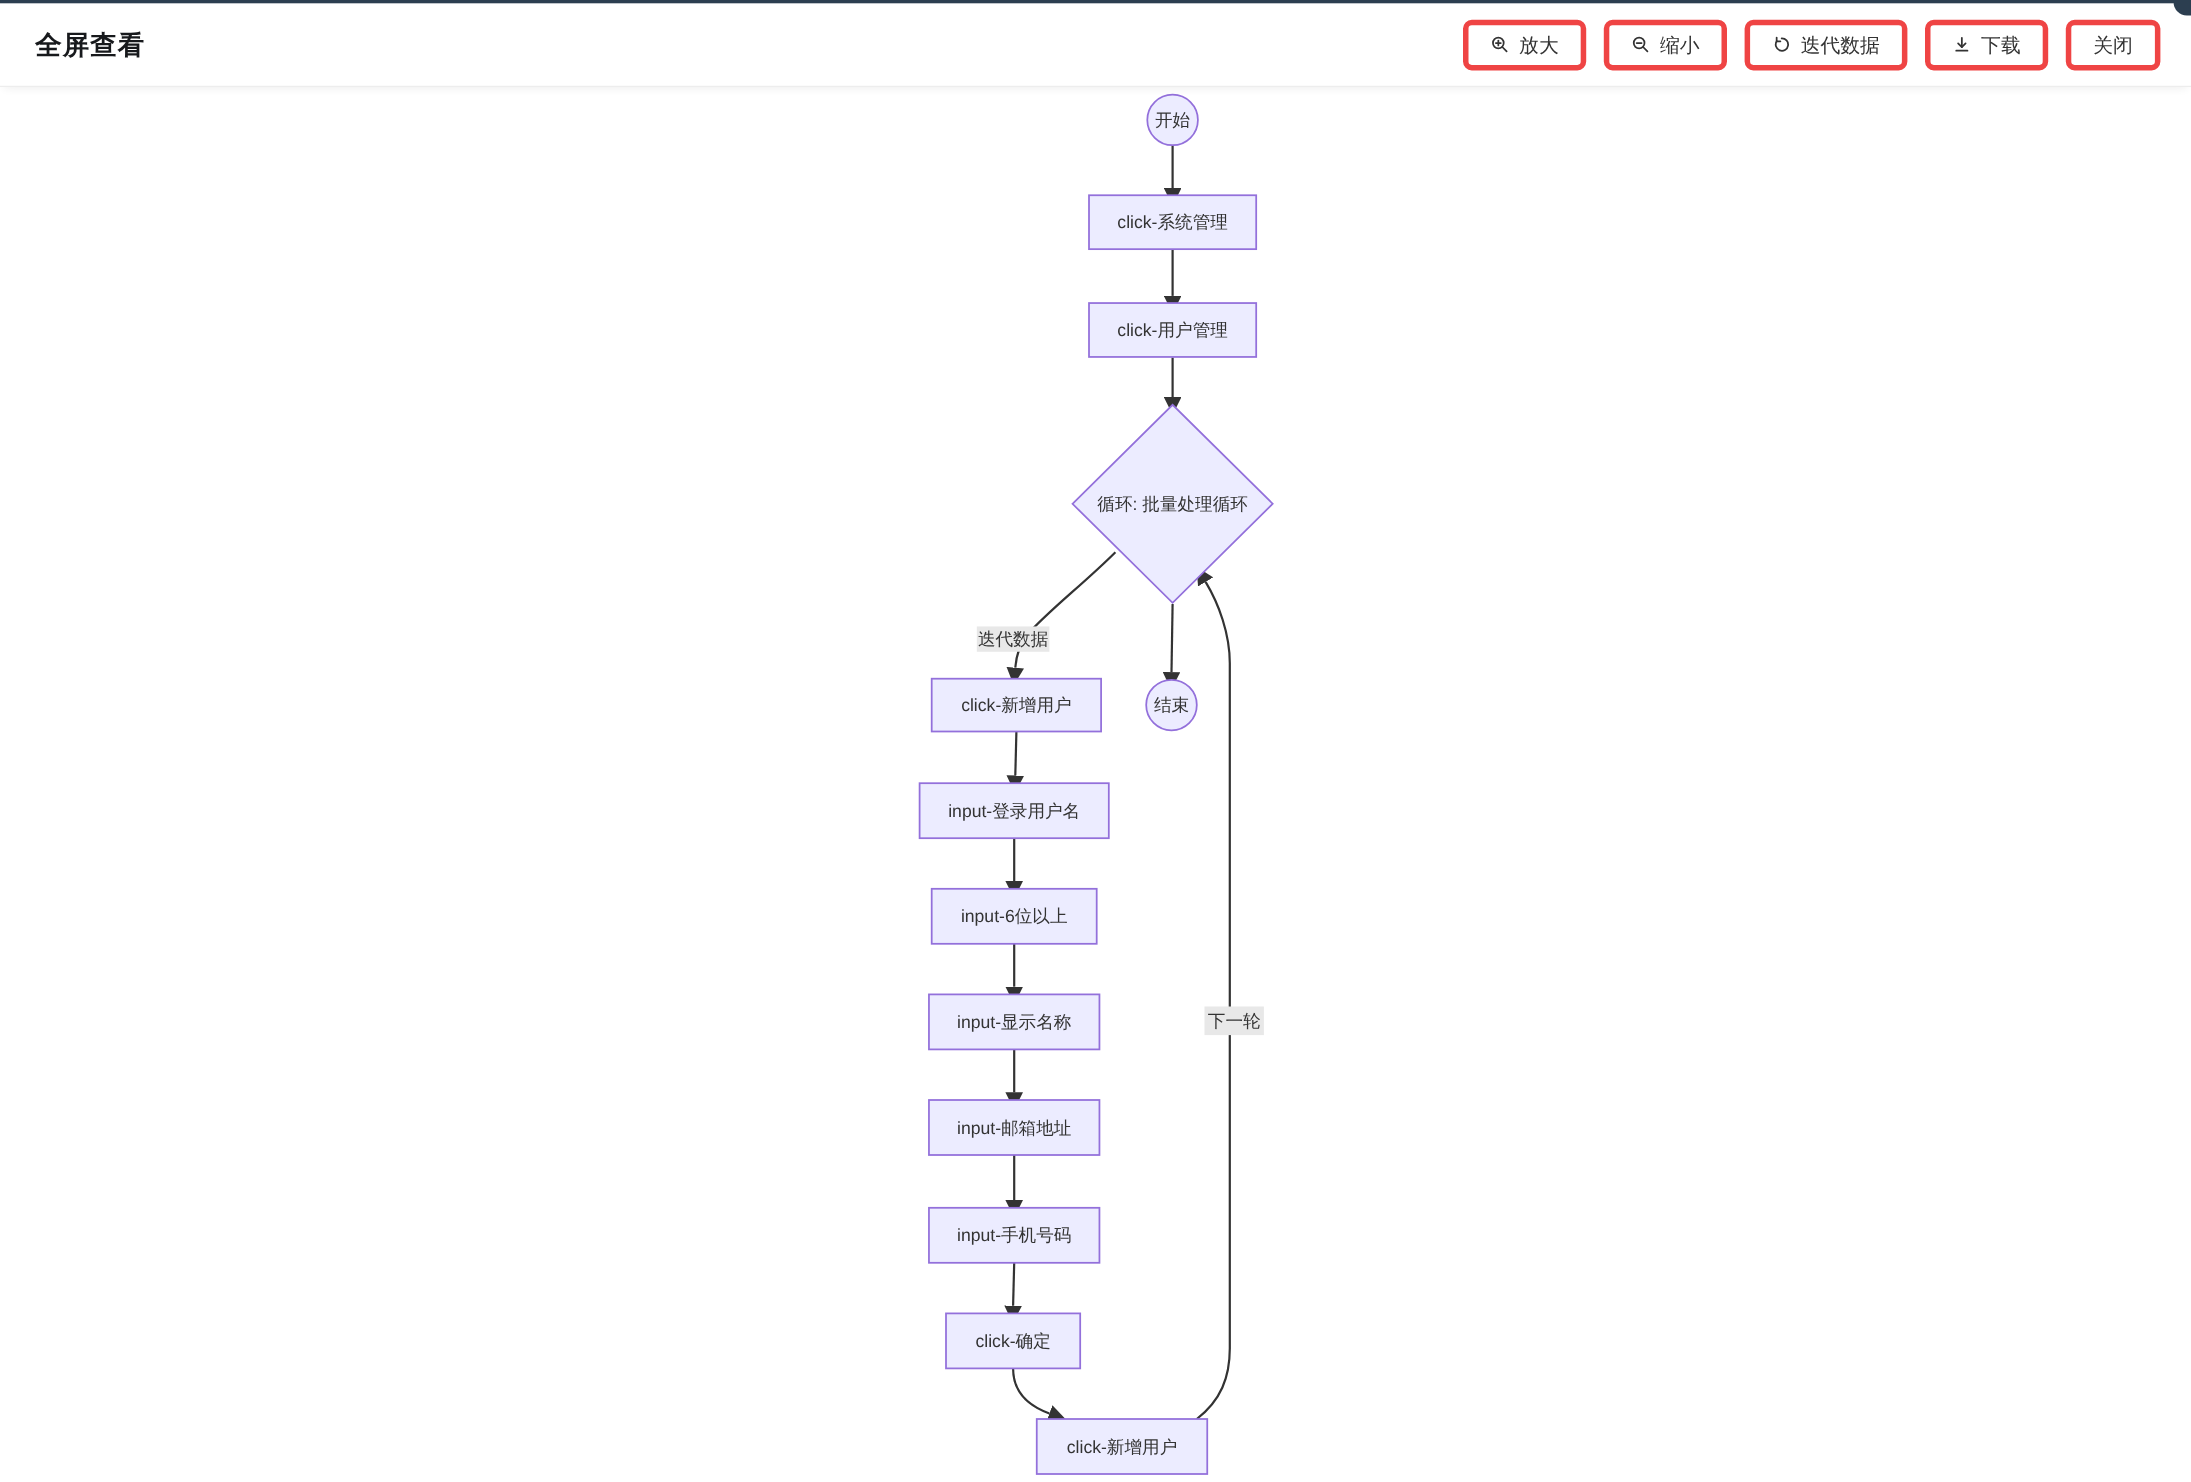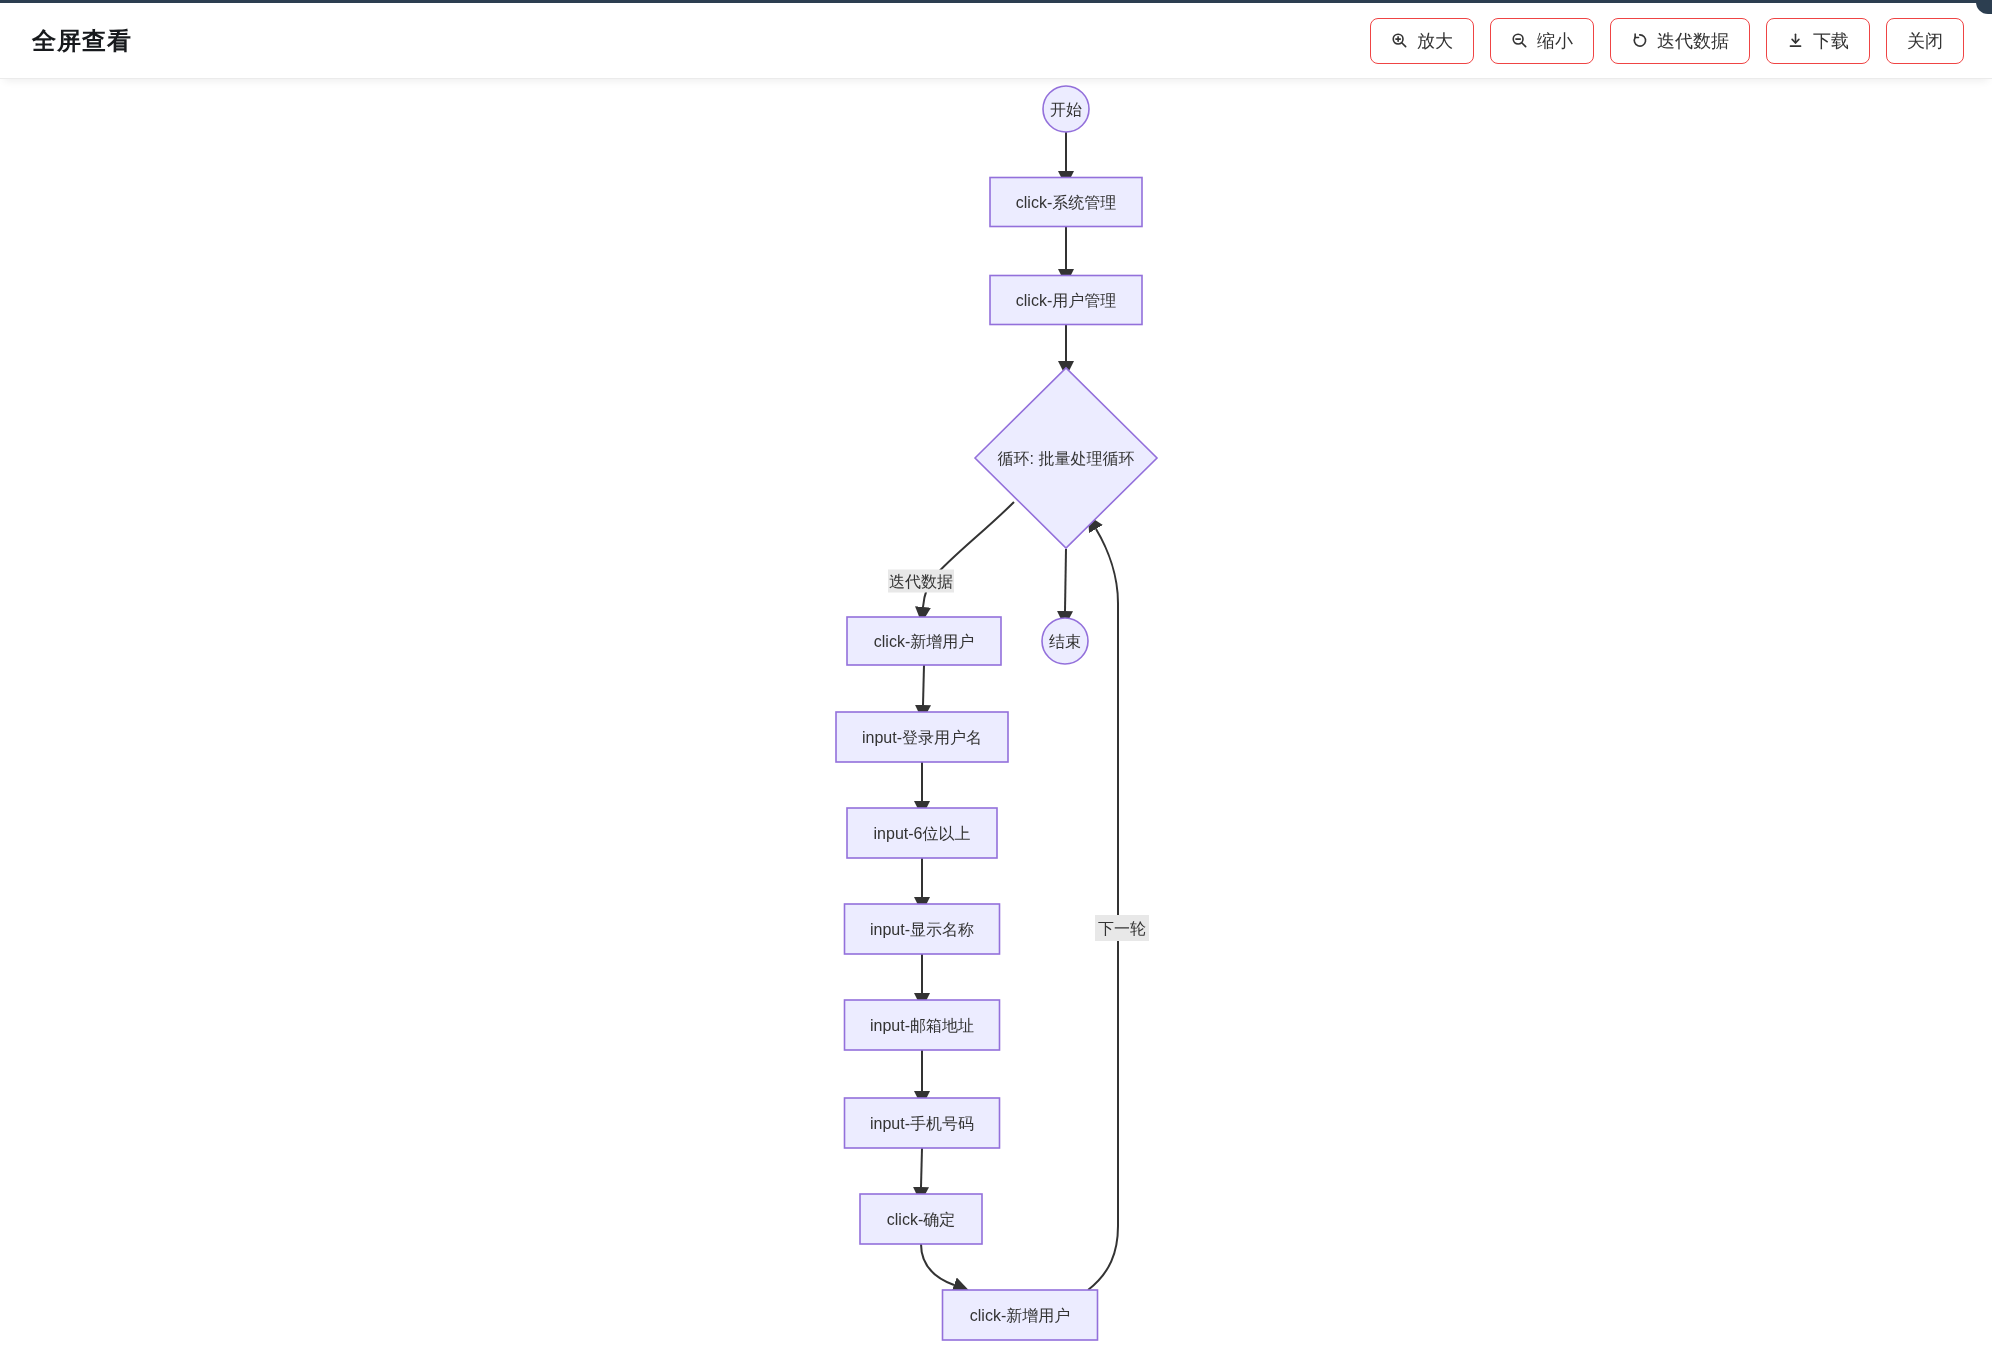--- a/index.html
+++ b/index.html
@@ -44,21 +44,21 @@
     letter-spacing: 1px;
   }
   .btn-group { display: flex; align-items: center; gap: 16px; }
   .tb-btn {
     display: inline-flex;
     align-items: center;
     gap: 9px;
     height: 46px;
     padding: 0 20px;
     background: #fff;
-    border: 1px solid #ef4444;
+    border: 5px solid #ef4444;
     border-radius: 8px;
     font-family: "Liberation Sans", sans-serif;
     font-size: 18px;
     color: #333;
     cursor: pointer;
     white-space: nowrap;
   }
   .tb-btn svg { display: block; }
   .canvas-wrap {
     position: relative;

